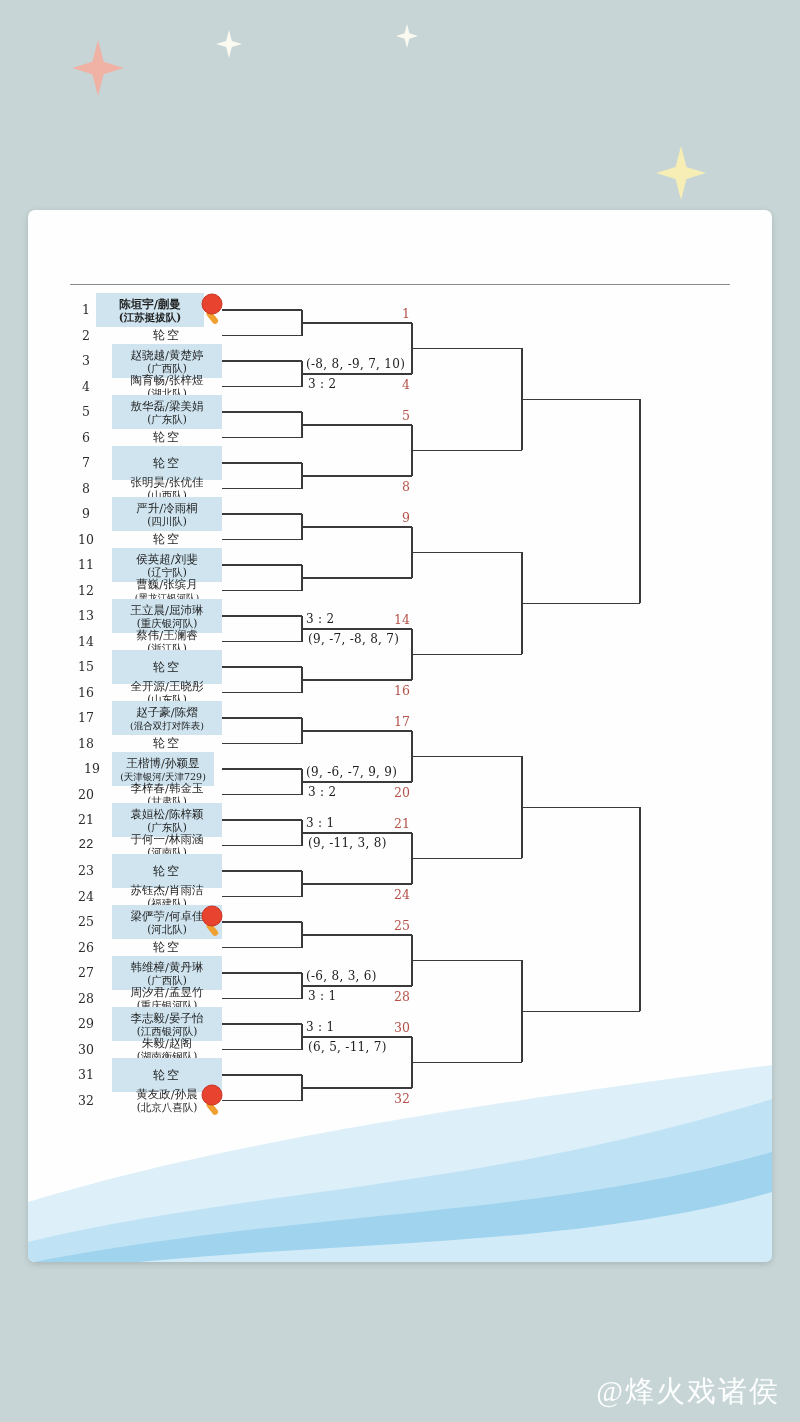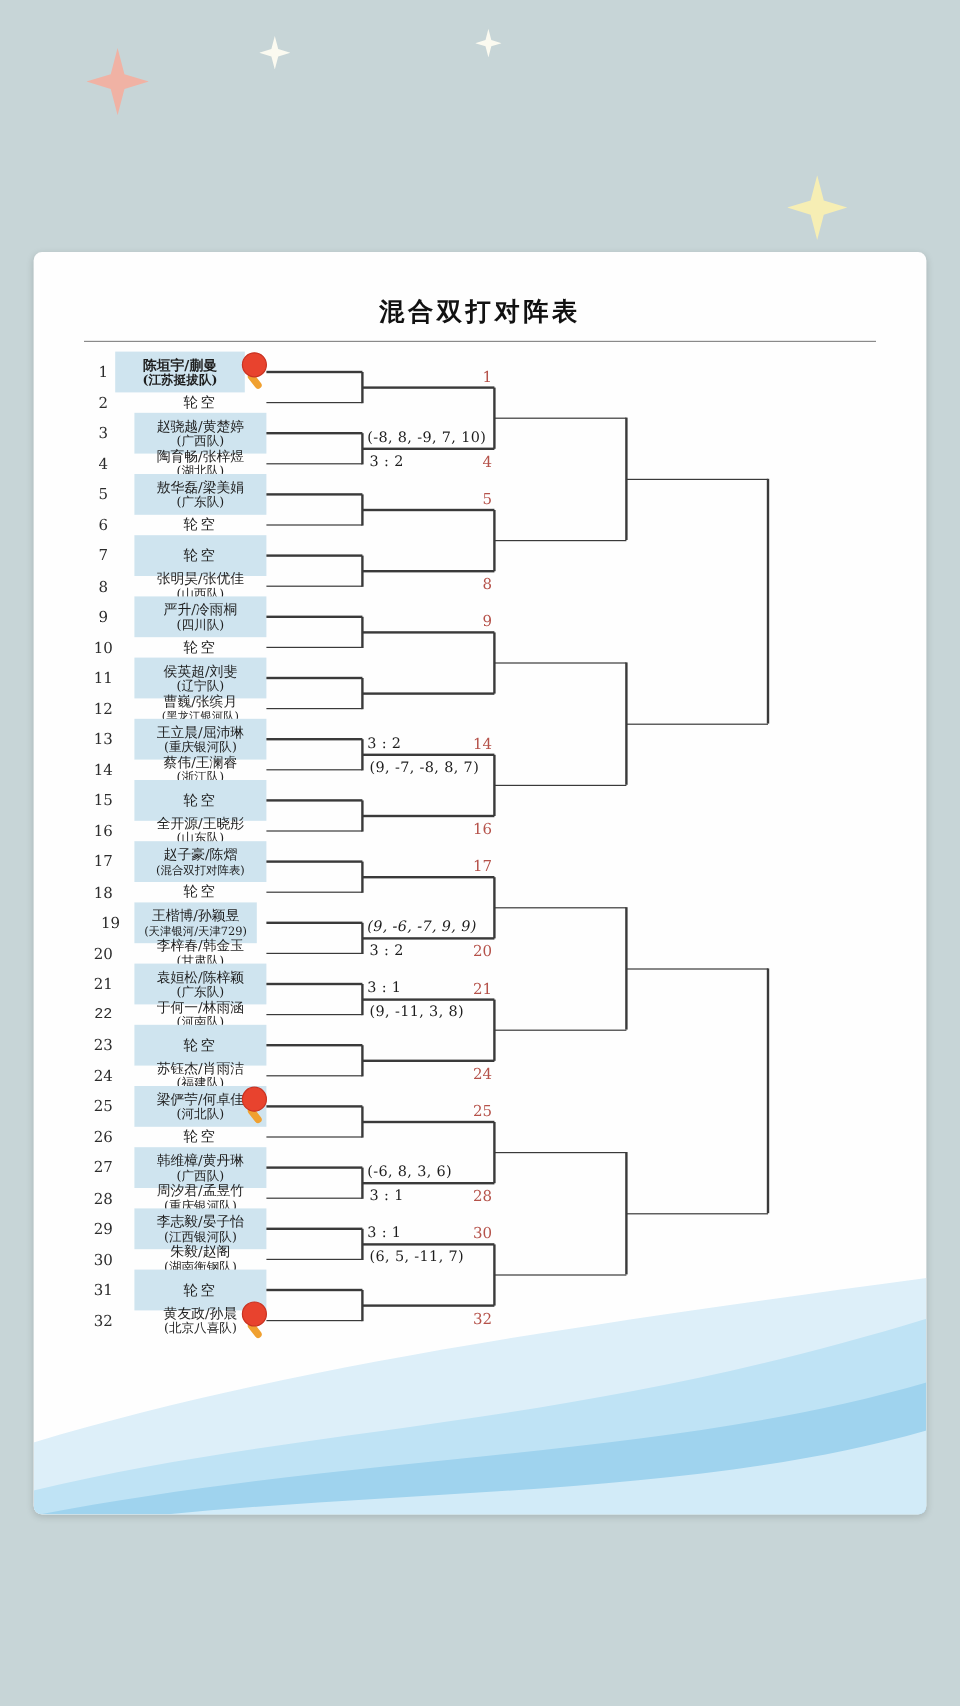--- a/index.html
+++ b/index.html
@@ -85,21 +85,20 @@
   <div class="sparkle" style="left:656px;top:146px;width:50px;height:54px;background:#f6eeb4;z-index:3;"></div>
 
 
   <div id="card">
     <svg id="waves" viewBox="0 0 744 225" preserveAspectRatio="none">
       <path d="M0,165 C200,105 430,70 744,28 L744,225 L0,225 Z" fill="#ddeff9"></path>
       <path d="M0,205 C230,150 440,155 744,62 L744,225 L0,225 Z" fill="#bfe3f5"></path>
       <path d="M744,115 C520,180 280,172 0,226 L0,225 L744,225 Z" fill="#9fd3ee"></path>
       <path d="M744,155 C560,208 330,204 110,225 L744,225 Z" fill="#d2ebf8"></path>
     </svg>
-    <div id="card-heading">混合双打对阵表</div>
     <div id="heading-rule"></div>
     <div id="bracket">
         <div class="seed-no" style="left: 44px; top: 92px;">1</div>
         <div class="slot blue" style="left: 68px; top: 83px; width: 108px; height: 34px; font-weight: bold;">
           <span class="names">陈垣宇/蒯曼</span>
           <span class="team">(江苏挺拔队)</span>
         </div>
         <div class="paddle" style="left: 168px; top: 83px;"><svg width="30" height="34" viewBox="0 0 30 34">
             <rect x="13" y="17" width="6" height="15" rx="3" fill="#f0a030" transform="rotate(-38 16 24)"></rect>
             <circle cx="16" cy="11" r="10" fill="#e8432e" stroke="#c93322" stroke-width="1"></circle>
@@ -315,21 +314,21 @@
         <div class="score" style="left: 280px; top: 421.75px;">(9, -7, -8, 8, 7)</div>
         <div class="adv" style="left: 342px; top: 401.75px;">14</div>
         <div class="vline" style="left: 273.25px; top: 457px; height: 25.5px;"></div>
         <div class="hline" style="left: 274px; top: 469px; width: 110px;"></div>
         <div class="adv" style="left: 342px; top: 472.75px;">16</div>
         <div class="vline" style="left: 273.25px; top: 508px; height: 25.5px;"></div>
         <div class="hline" style="left: 274px; top: 520px; width: 110px;"></div>
         <div class="adv" style="left: 342px; top: 503.75px;">17</div>
         <div class="vline" style="left: 273.25px; top: 559px; height: 25.5px;"></div>
         <div class="hline" style="left: 274px; top: 571px; width: 110px;"></div>
-        <div class="score" style="left: 278px; top: 554.75px; font-style: italic;">(9, -6, -7, 9, 9)</div>
+        <div class="score" style="left: 278px; top: 554.75px;">(9, -6, -7, 9, 9)</div>
         <div class="score" style="left: 280px; top: 574.75px;">3 : 2</div>
         <div class="adv" style="left: 342px; top: 574.75px;">20</div>
         <div class="vline" style="left: 273.25px; top: 610px; height: 25.5px;"></div>
         <div class="hline" style="left: 274px; top: 622px; width: 110px;"></div>
         <div class="score" style="left: 278px; top: 605.75px;">3 : 1</div>
         <div class="score" style="left: 280px; top: 625.75px;">(9, -11, 3, 8)</div>
         <div class="adv" style="left: 342px; top: 605.75px;">21</div>
         <div class="vline" style="left: 273.25px; top: 661px; height: 25.5px;"></div>
         <div class="hline" style="left: 274px; top: 673px; width: 110px;"></div>
         <div class="adv" style="left: 342px; top: 676.75px;">24</div>
@@ -371,13 +370,14 @@
         <div class="hline" style="left: 494px; top: 392.5px; width: 118px;"></div>
         <div class="vline" style="left: 493.25px; top: 546.25px; height: 102px;"></div>
         <div class="hline" style="left: 494px; top: 596.5px; width: 118px;"></div>
         <div class="vline" style="left: 493.25px; top: 750.25px; height: 102px;"></div>
         <div class="hline" style="left: 494px; top: 800.5px; width: 118px;"></div>
         <div class="vline" style="left: 611.25px; top: 189.25px; height: 204px;"></div>
         <div class="vline" style="left: 611.25px; top: 597.25px; height: 204px;"></div>
       </div>
   </div>
 
+  <div id="watermark">@烽火戏诸侯</div>
 </div>
 
 </body></html>

